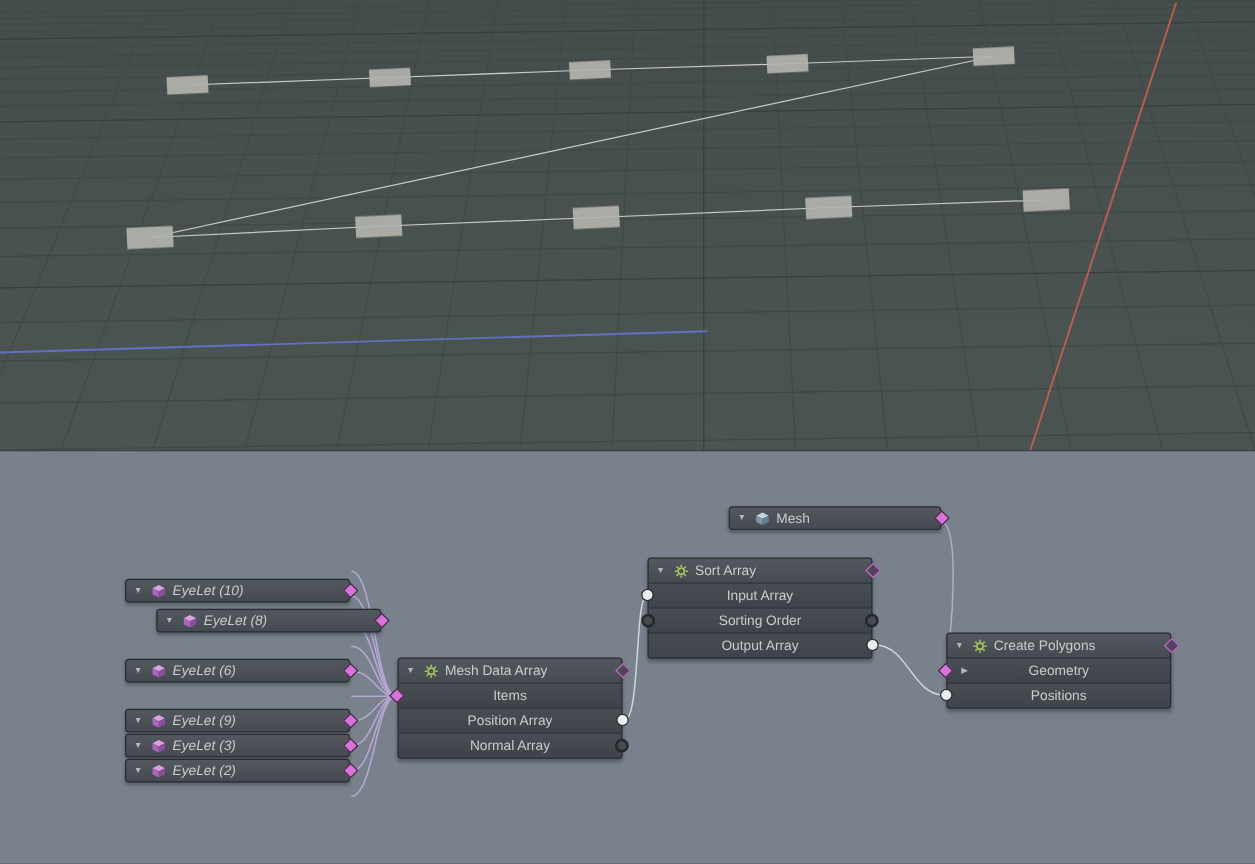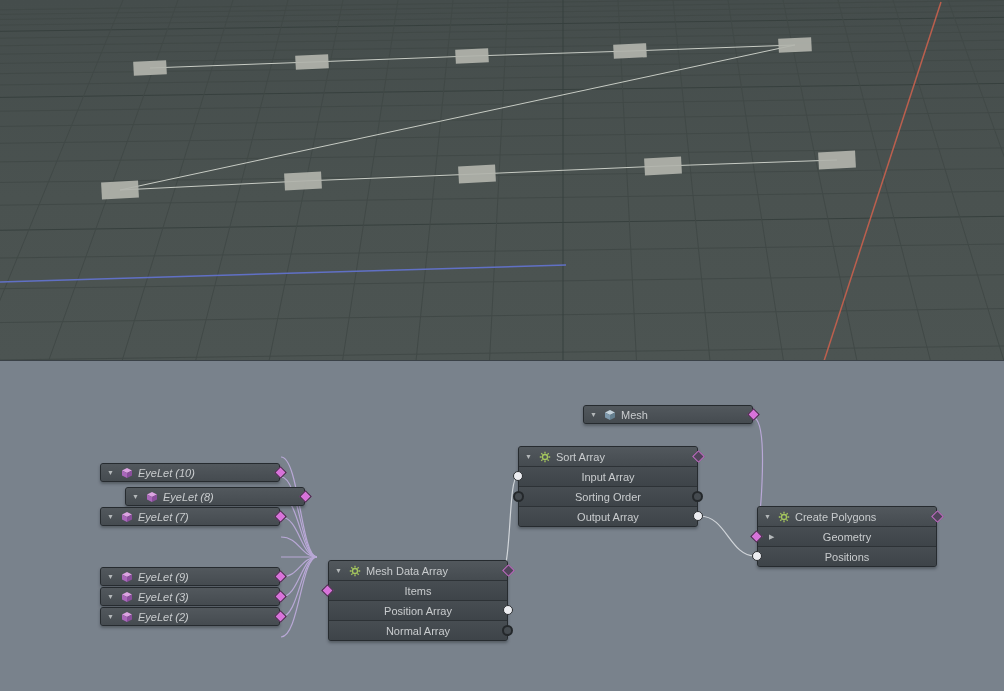--- a/index.html
+++ b/index.html
@@ -150,35 +150,35 @@
               <polygon points="6,1 11,3.5 6,6 1,3.5" fill="#dca3e2"></polygon>
               <polygon points="1,3.5 6,6 6,11 1,8.5" fill="#a967ba"></polygon>
               <polygon points="11,3.5 6,6 6,11 11,8.5" fill="#8a4e9c"></polygon>
             </svg>
         <span class="title">EyeLet (8)</span>
       </div>
         </div>
       <span class="port p-diamond" style="right:-5px;top:5px;"></span>
     </div>
 
-    <div class="node node-sm italic" style="left:100px;top:146px;">
-      <div class="rows">
-          <div class="hdr">
-        <span class="tri">▼</span>
-        <svg class="icon" viewBox="0 0 12 12">
-              <polygon points="6,1 11,3.5 6,6 1,3.5" fill="#dca3e2"></polygon>
-              <polygon points="1,3.5 6,6 6,11 1,8.5" fill="#a967ba"></polygon>
-              <polygon points="11,3.5 6,6 6,11 11,8.5" fill="#8a4e9c"></polygon>
-            </svg>
-        <span class="title">EyeLet (7)</span>
-      </div>
-        </div>
-      <span class="port p-diamond" style="right:-5px;top:5px;"></span>
-    </div>
-
+
+    <div class="node node-sm italic" style="left:100px;top:166px;">
+      <div class="rows">
+          <div class="hdr">
+        <span class="tri">▼</span>
+        <svg class="icon" viewBox="0 0 12 12">
+              <polygon points="6,1 11,3.5 6,6 1,3.5" fill="#dca3e2"></polygon>
+              <polygon points="1,3.5 6,6 6,11 1,8.5" fill="#a967ba"></polygon>
+              <polygon points="11,3.5 6,6 6,11 11,8.5" fill="#8a4e9c"></polygon>
+            </svg>
+        <span class="title">EyeLet (6)</span>
+      </div>
+        </div>
+      <span class="port p-diamond" style="right:-5px;top:5px;"></span>
+    </div>
 
 
     <div class="node node-sm italic" style="left:100px;top:206px;">
       <div class="rows">
           <div class="hdr">
         <span class="tri">▼</span>
         <svg class="icon" viewBox="0 0 12 12">
               <polygon points="6,1 11,3.5 6,6 1,3.5" fill="#dca3e2"></polygon>
               <polygon points="1,3.5 6,6 6,11 1,8.5" fill="#a967ba"></polygon>
               <polygon points="11,3.5 6,6 6,11 11,8.5" fill="#8a4e9c"></polygon>
@@ -228,21 +228,21 @@
               <polygon points="6,1 11,3.5 6,6 1,3.5" fill="#c3d2dc"></polygon>
               <polygon points="1,3.5 6,6 6,11 1,8.5" fill="#7e99ad"></polygon>
               <polygon points="11,3.5 6,6 6,11 11,8.5" fill="#647f8f"></polygon>
             </svg>
         <span class="title">Mesh</span>
       </div>
         </div>
       <span class="port p-diamond" style="right:-5px;top:5px;"></span>
     </div>
 
-    <div class="node" style="left:328px;top:165px;margin-top:34px;">
+    <div class="node" style="left:318px;top:165px;">
       <div class="rows">
         <div class="hdr">
           <span class="tri">▼</span>
           <svg class="icon" viewBox="0 0 12 12">
               <g stroke="#a6c85e" stroke-width="1.3" fill="none">
                 <circle cx="6" cy="6" r="2.5"></circle>
                 <line x1="6" y1="0.8" x2="6" y2="2.6"></line>
                 <line x1="6" y1="11.2" x2="6" y2="9.4"></line>
                 <line x1="0.8" y1="6" x2="2.6" y2="6"></line>
                 <line x1="11.2" y1="6" x2="9.4" y2="6"></line>

